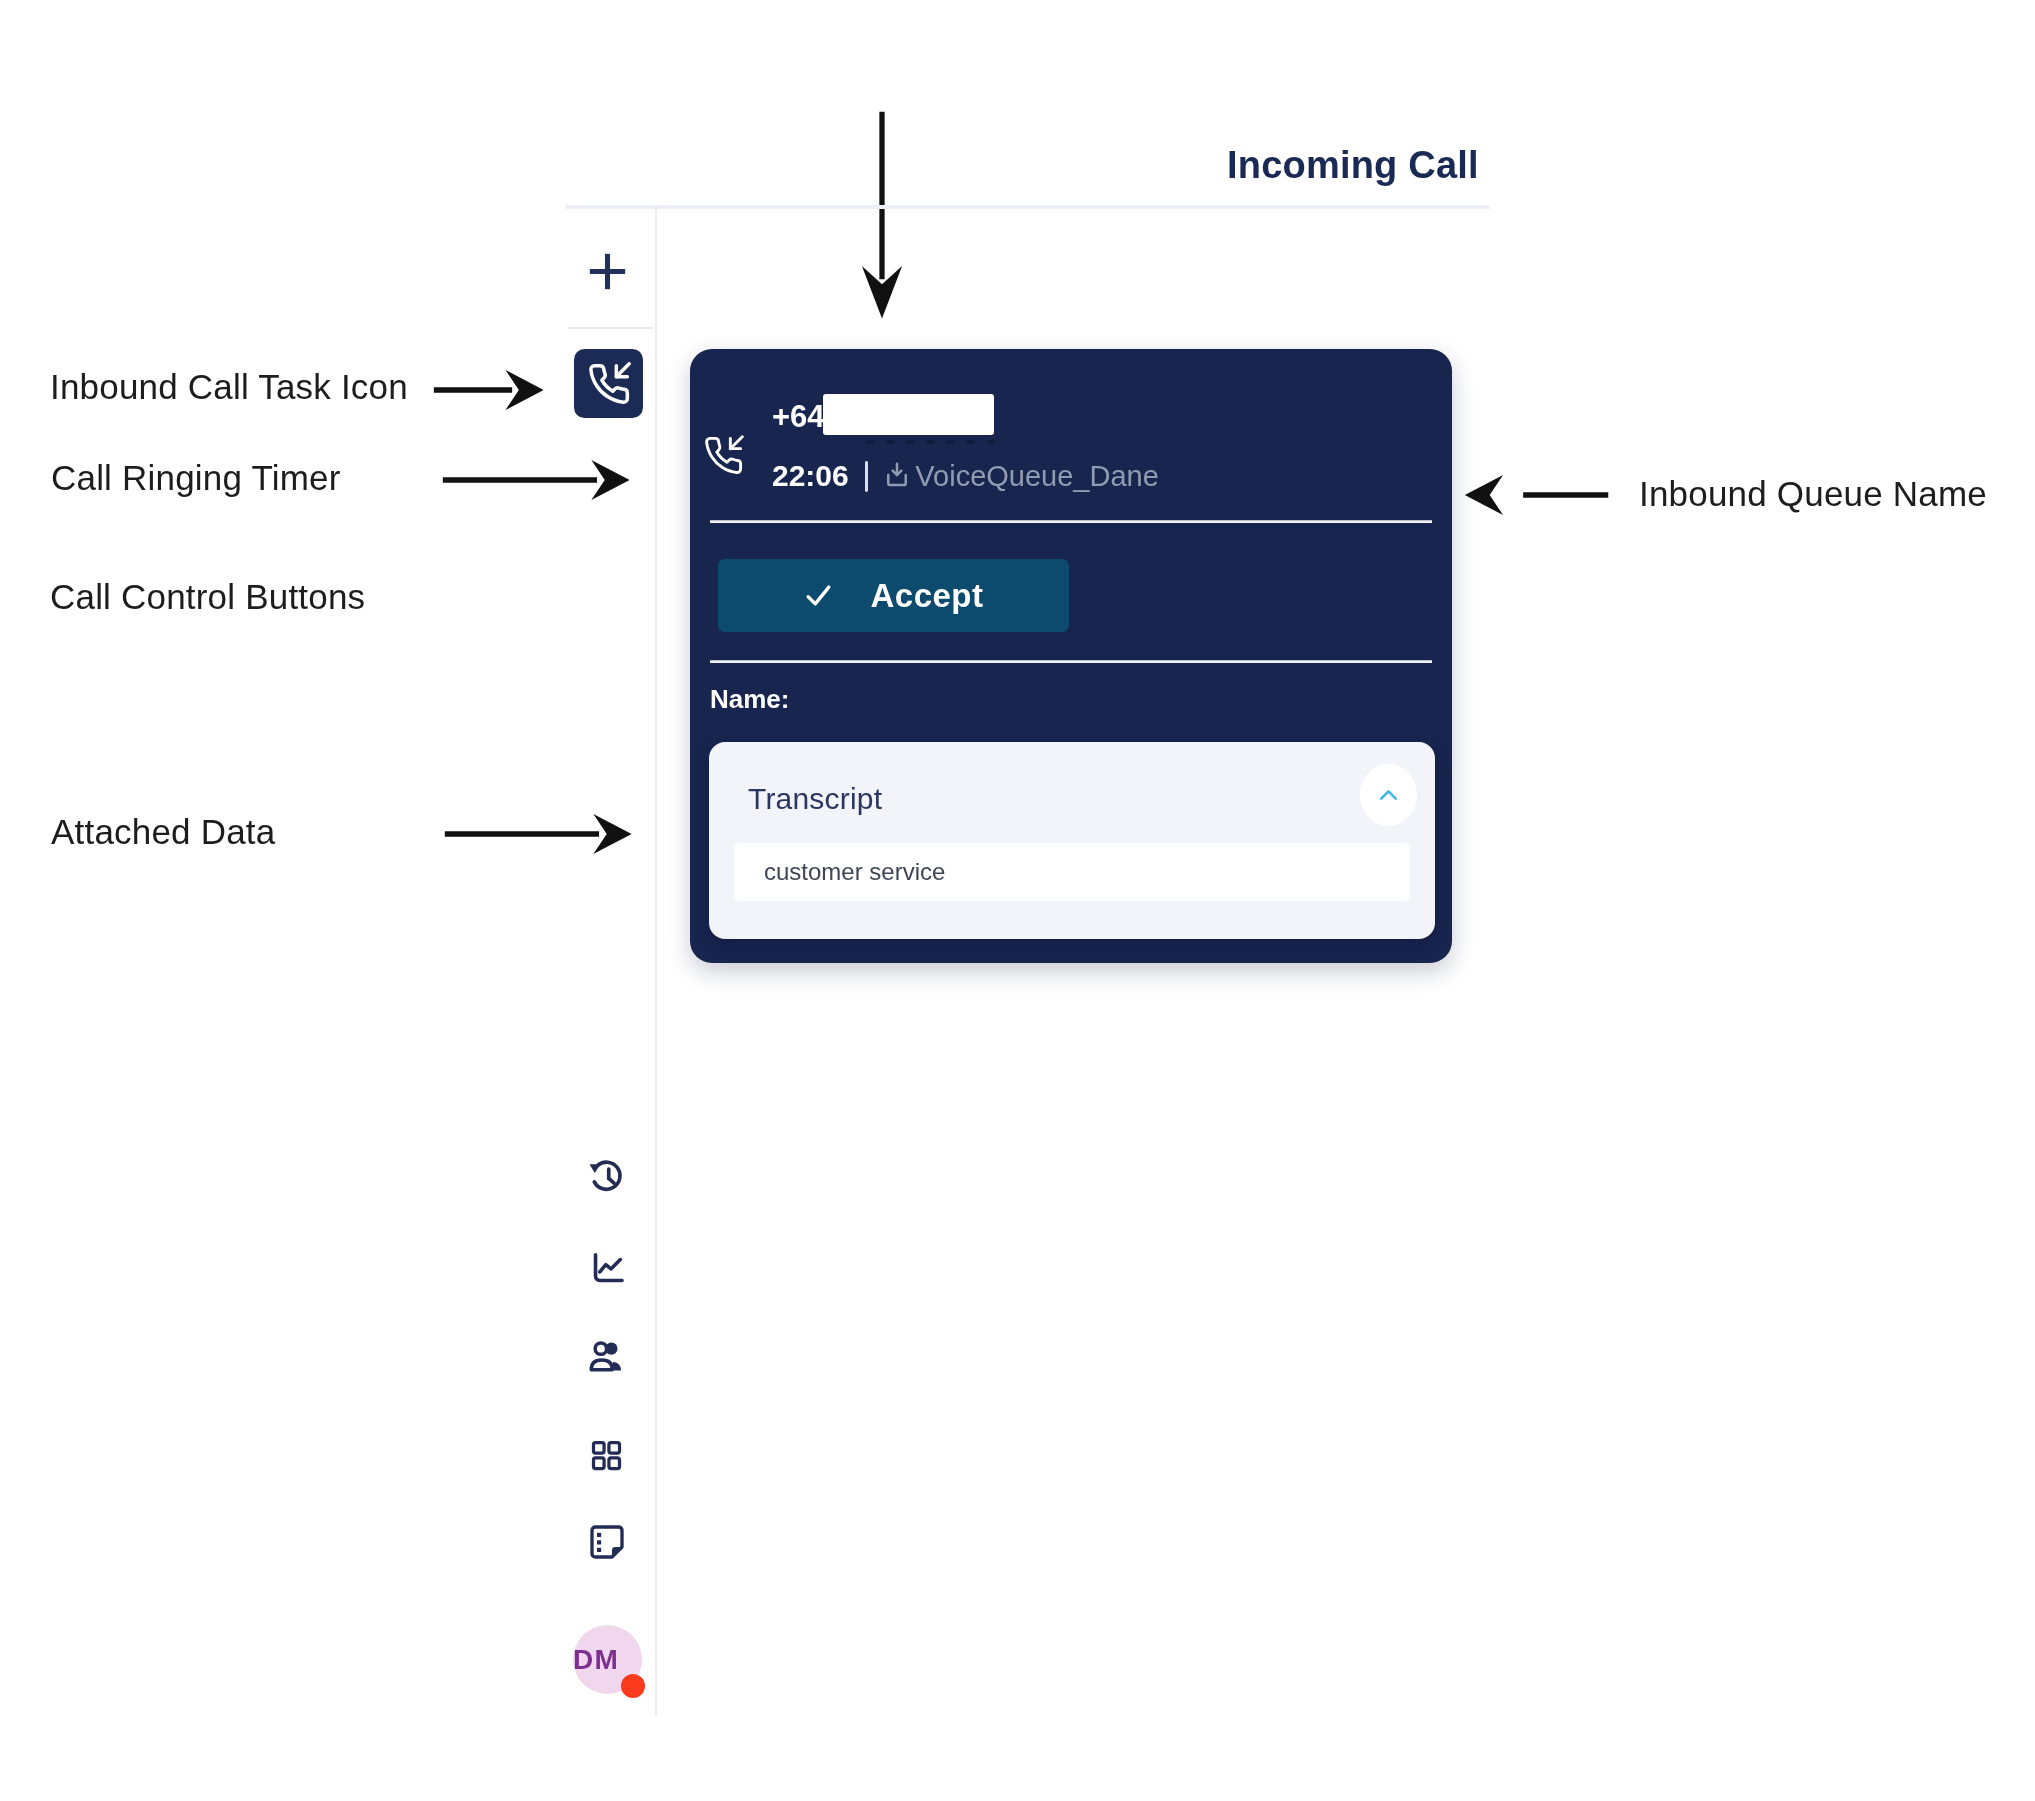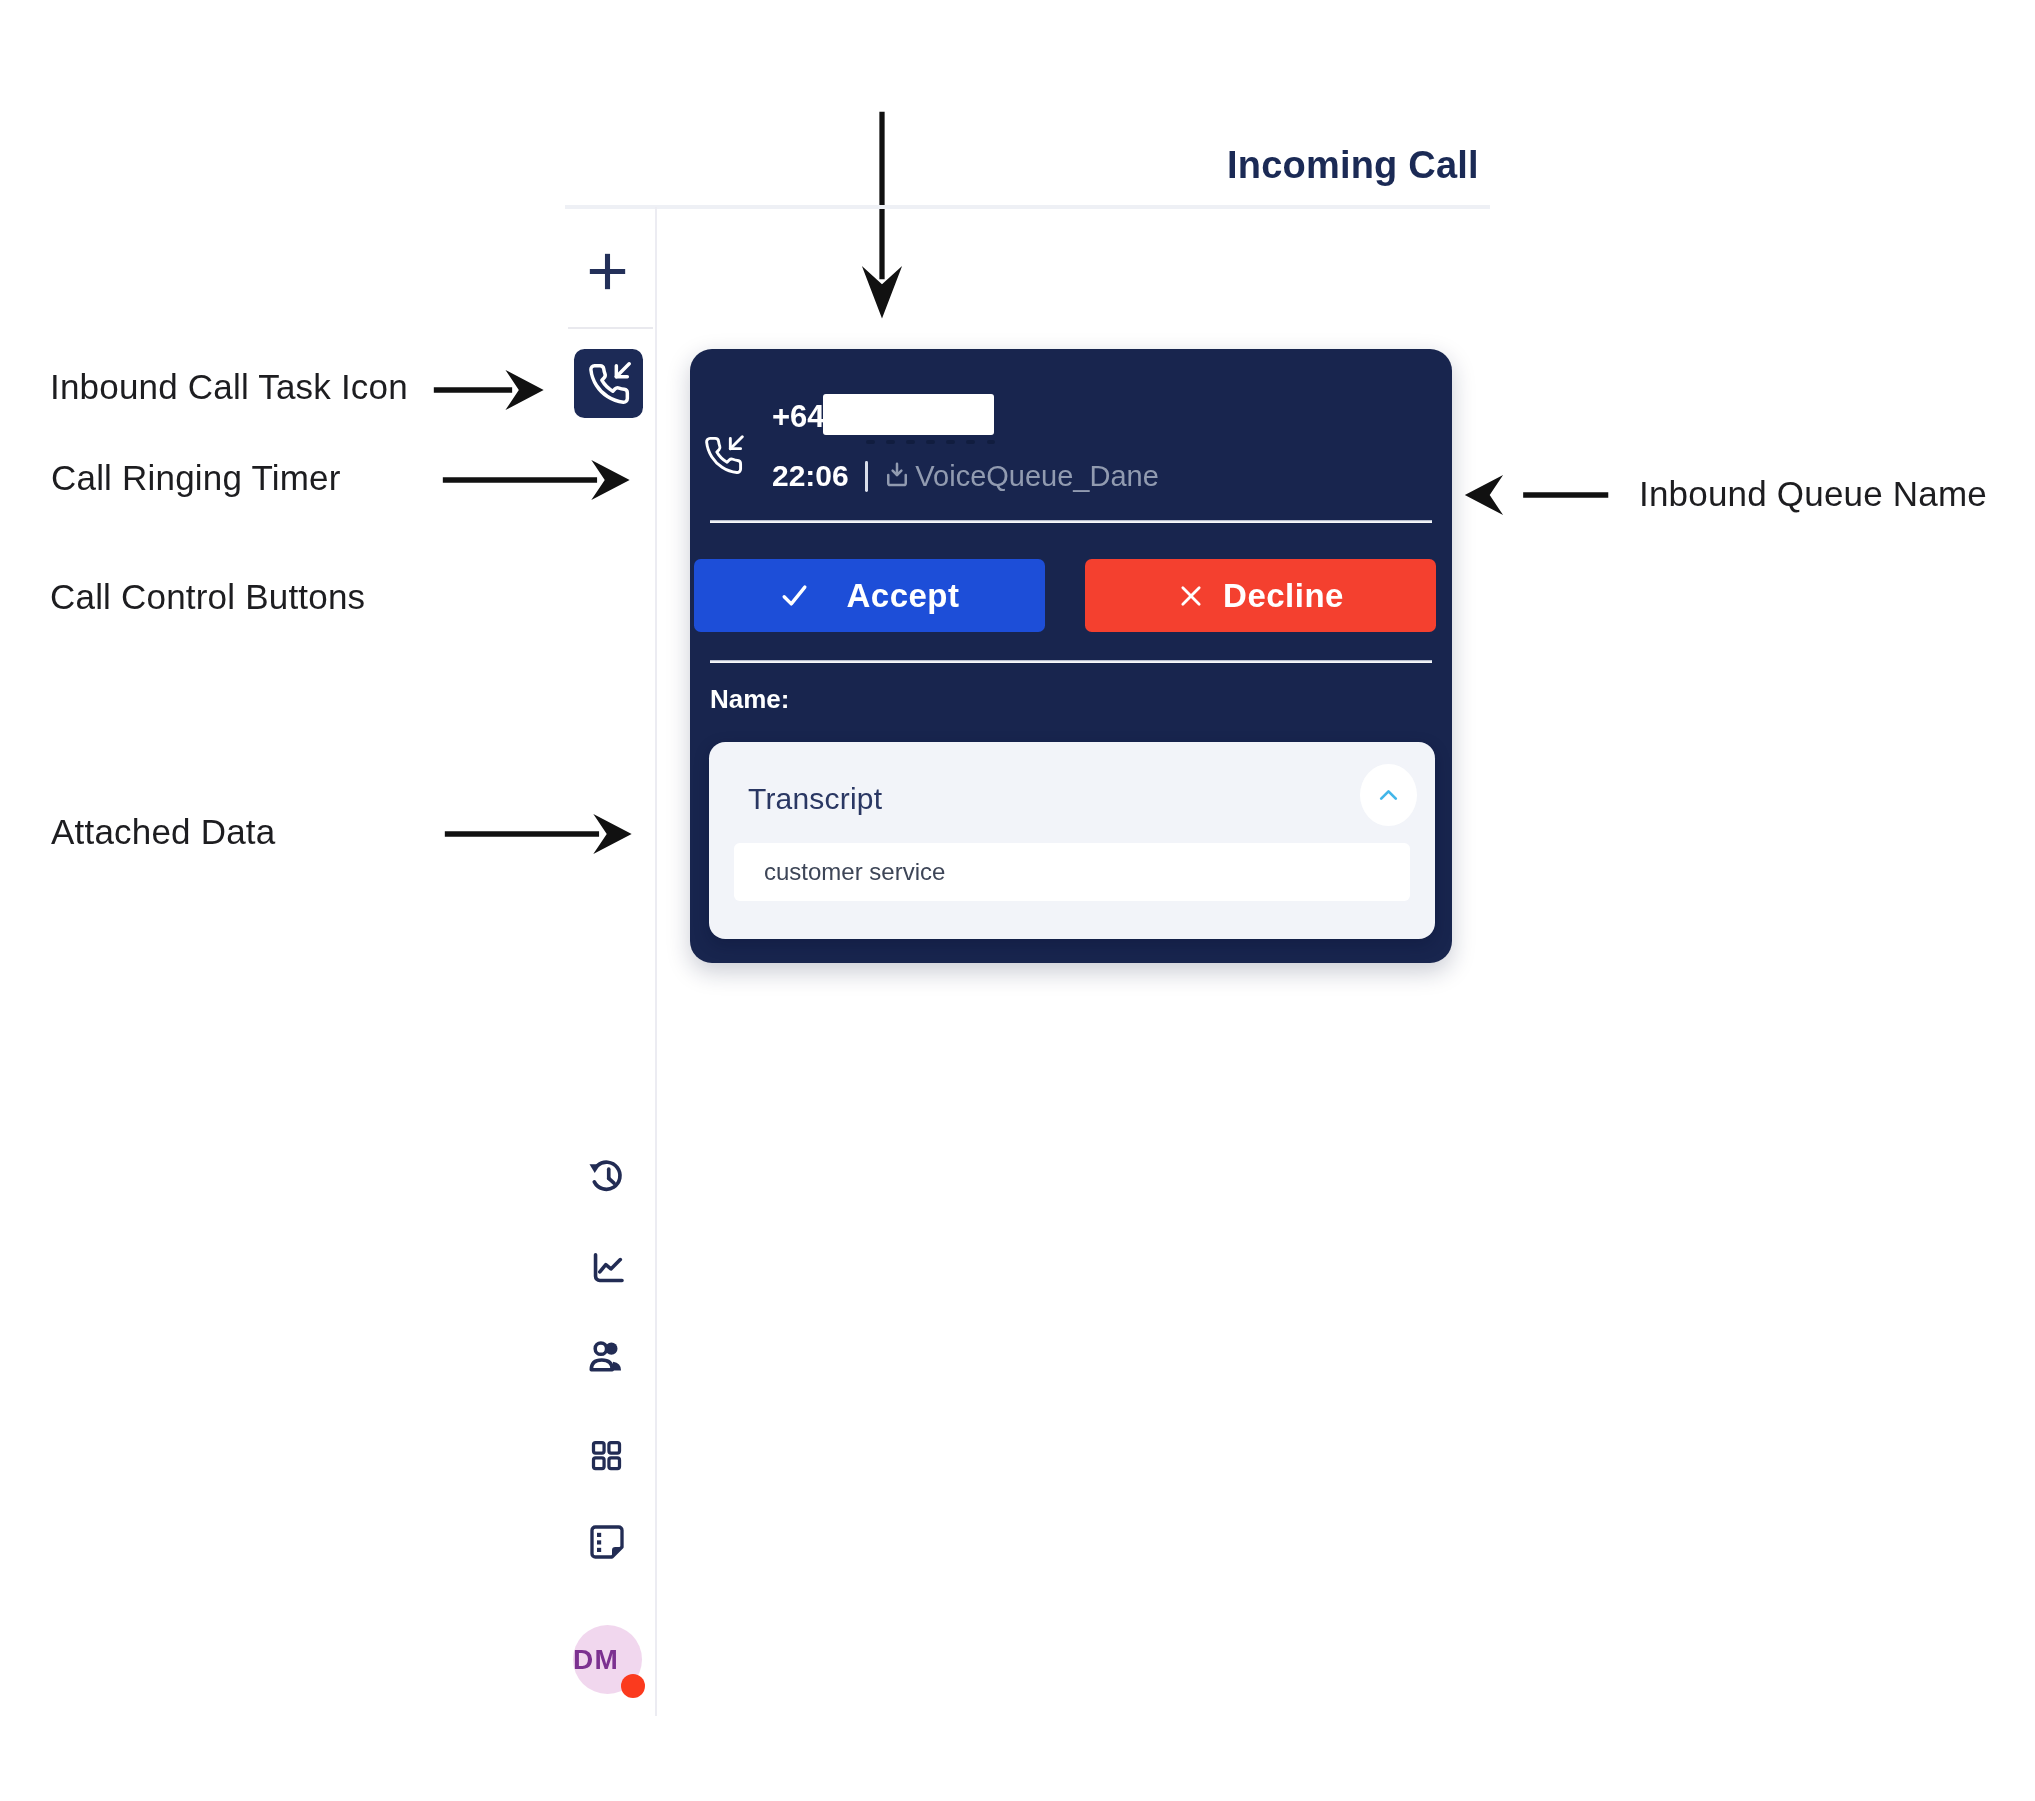--- a/index.html
+++ b/index.html
@@ -60,21 +60,21 @@
     position:absolute;left:20px;width:722px;height:3.4px;
     background:linear-gradient(180deg,#9aa3b8 0%,#e8ebf2 45%,#ffffff 100%);
   }
   .divider-1{top:171px;}
   .divider-2{top:311px;}
   .btn{
     position:absolute;top:210px;width:351px;height:73px;border-radius:6.7px;border:none;
     display:flex;align-items:center;justify-content:center;gap:18px;cursor:pointer;
   }
   .btn span{font-size:33px;font-weight:bold;color:#ffffff;letter-spacing:0.5px;}
-  .btn-accept{left:4px;background:#1d4ed8;gap:36px;}
+  .btn-accept{left:28px;background:#0c4a6e;gap:36px;}
   .btn-decline{left:395px;background:#f4402f;}
   .name-label{
     position:absolute;left:20px;top:335px;font-size:26px;font-weight:bold;color:#ffffff;
   }
   .transcript-panel{
     position:absolute;left:19px;top:393px;width:726px;height:197px;border-radius:16.3px;
     background:#f2f4f9;box-shadow:0 5.7px 14.4px rgba(8,16,45,0.28);
   }
   .transcript-title{
     position:absolute;left:39px;top:40px;font-size:30px;color:#2a3763;letter-spacing:0.2px;
@@ -226,27 +226,20 @@
 
     <div class="card-divider divider-1"></div>
 
     <button class="btn btn-accept">
       <svg width="31" height="31" viewBox="0 0 24 24" fill="none" stroke="#ffffff" stroke-width="2.6" stroke-linecap="round" stroke-linejoin="round">
         <polyline points="4 13 9.5 18.5 20 5.5"></polyline>
       </svg>
       <span>Accept</span>
     </button>
 
-    <button class="btn btn-decline">
-      <svg width="28" height="28" viewBox="0 0 24 24" fill="none" stroke="#ffffff" stroke-width="2.4" stroke-linecap="round">
-        <line x1="5" y1="5" x2="19" y2="19"></line>
-        <line x1="19" y1="5" x2="5" y2="19"></line>
-      </svg>
-      <span>Decline</span>
-    </button>
 
     <div class="card-divider divider-2"></div>
 
     <div class="name-label">Name:</div>
 
     <div class="transcript-panel">
       <div class="transcript-title">Transcript</div>
       <div class="chevron-wrap">
         <svg width="25" height="25" viewBox="0 0 24 24" fill="none" stroke="#42b6e9" stroke-width="2.6" stroke-linecap="round" stroke-linejoin="round">
           <polyline points="5 15 12 8 19 15"></polyline>

